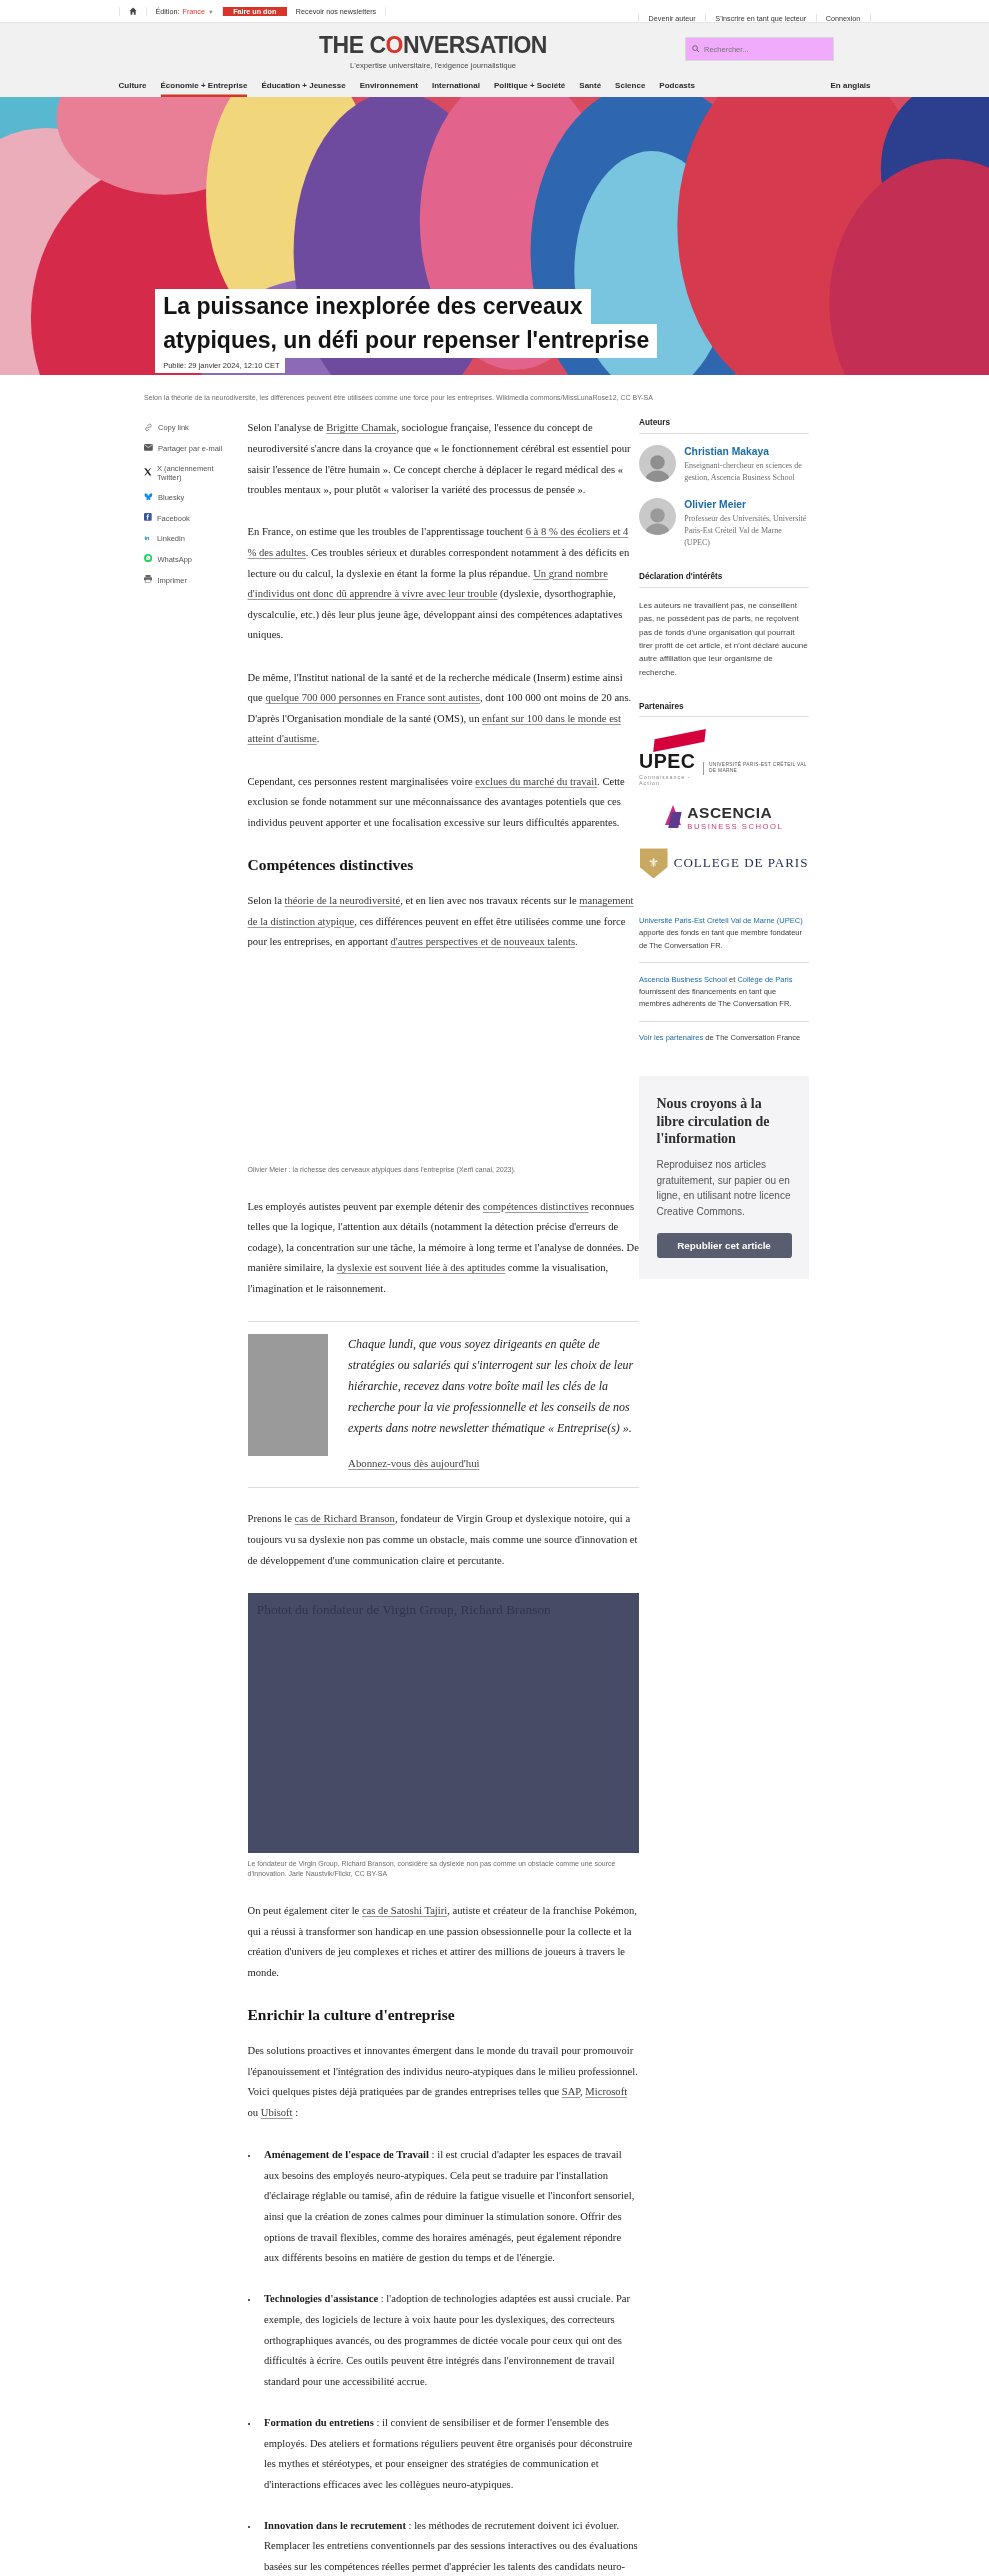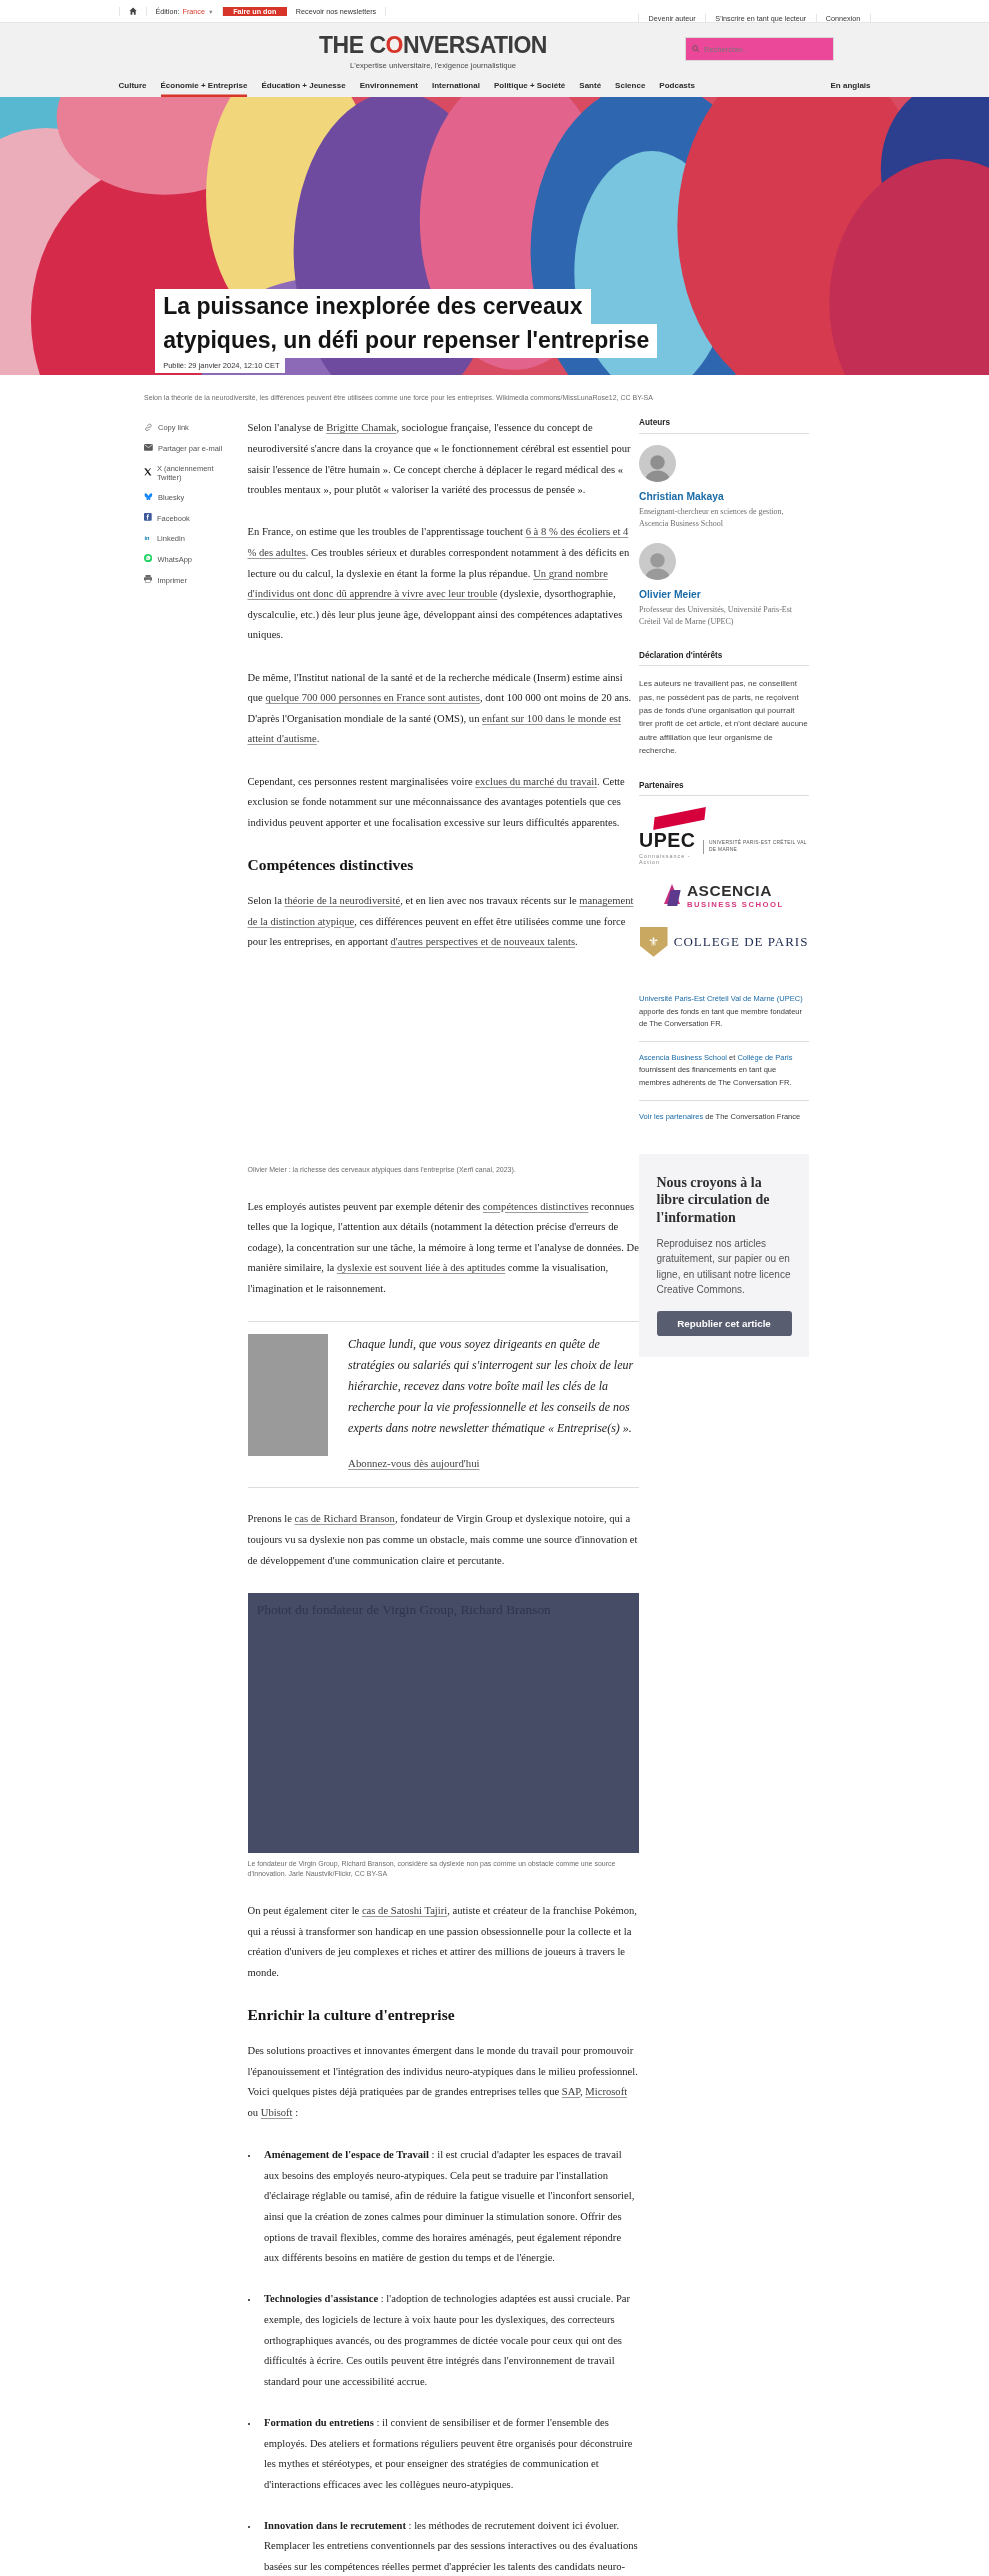--- a/index.html
+++ b/index.html
@@ -20,21 +20,21 @@
   .tb-right { margin-left:auto; display:flex; align-items:flex-end; }
   .tb-right a { display:flex; align-items:center; padding:0 9.3px; font-size:7.2px; color:#333; border-left:0.5px solid #e5e5e5; }
   .tb-right a:last-child { border-right:0.5px solid #e5e5e5; }
 
   
   .masthead { background:#f1f1f1; position:relative; padding-top:11.3px; }
   .logo-wrap { position:absolute; left:232px; top:9.3px; width:402px; text-align:center; }
   .logo { font-size:23px; font-weight:bold; letter-spacing:-0.5px; color:#3c3c3c; font-family:"Liberation Sans", sans-serif; }
   .logo .logo-o { color:#d8352a; }
   .tagline { font-size:7.7px; color:#4a4a4a; margin-top:2.1px; }
-  .search-box { position:absolute; right:155px; top:14.4px; width:149px; height:24px; background:#ec4899; border:0.5px solid #d8d8d8; display:flex; align-items:center; padding:0 6.2px; gap:4.1px; }
+  .search-box { position:absolute; right:155px; top:14.4px; width:149px; height:24px; background:#f0abfc; border:0.5px solid #d8d8d8; display:flex; align-items:center; padding:0 6.2px; gap:4.1px; }
   .search-box input { border:0; outline:0; font-size:7.5px; color:#333; width:100%; background:transparent; font-family:"Liberation Sans", sans-serif; }
   .mast-nav { width:752px; margin:0 auto; padding-top:47px; display:flex; align-items:flex-end; gap:14px; }
   .mast-nav a { font-size:8px; font-weight:bold; color:#2b2b2b; padding-bottom:7.2px; white-space:nowrap; }
   .mast-nav a.active { box-shadow:inset 0 -2.6px 0 #d8352a; }
   .mast-nav .en { margin-left:auto; }
 
   
   .hero { position:relative; height:278px; overflow:hidden; }
   .hero svg { position:absolute; inset:0; width:100%; height:100%; }
   .hero-text { position:absolute; left:155px; top:192px; }
@@ -63,40 +63,40 @@
   .img-missing { height:260px; background:#474c66; padding:7.2px 9.3px; margin-bottom:6.2px; }
   .img-missing span { color:#2e3450; font-size:13.4px; font-family:"Liberation Serif", serif; }
   article ul { margin:0 0 21.6px 11.3px; }
   article li { margin-bottom:20.6px; padding-left:5.2px; }
   article li::marker { color:#1d1d1d; font-size:8.2px; }
   article li b { font-weight:bold; }
 
   
   aside { font-family:"Liberation Sans", sans-serif; }
   .sb-h { font-size:8.2px; font-weight:bold; color:#1f1f1f; padding-bottom:5.2px; border-bottom:0.5px solid #dcdcdc; margin-bottom:11.3px; }
-  .author { display:flex; gap:8.2px; margin-bottom:13.4px;flex-direction:column; }
+  .author { display:flex; gap:8.2px; margin-bottom:13.4px; }
   .avatar { width:37px; height:37px; border-radius:50%; background:#c9c9c9; overflow:hidden; flex:0 0 auto; display:flex; align-items:flex-end; justify-content:center; }
   .author-name { color:#1b6ba8; font-weight:bold; font-size:10.3px; line-height:13.4px; margin-bottom:2.1px; display:block; }
   .author-role { color:#6e6e6e; font-size:8px; line-height:12px;font-family:Liberation Serif, serif; }
   .sb-block { margin-top:23px; }
   .decl { font-size:8px; line-height:13.4px; color:#444; }
   .partner-logos { display:flex; flex-direction:column; align-items:center; gap:17.5px; padding:5.2px 0 3.1px 0; }
   .upec { text-align:left; }
   .upec-swoosh { width:49px; height:13.4px; background:#d6003c; transform:skew(-18deg) rotate(-12deg); margin-left:15.5px; margin-bottom:3.1px; }
   .upec-row { display:flex; align-items:center; gap:5.2px; }
   .upec-name { font-size:19.6px; font-weight:bold; color:#1a1a1a; letter-spacing:0.5px; }
   .upec-sub { font-size:5.4px; color:#888; letter-spacing:1px; margin-top:1px; }
   .upec-right { border-left:0.5px solid #999; padding-left:5.2px; font-size:4.9px; color:#555; line-height:6.7px; letter-spacing:0.3px; }
   .ascencia { display:flex; align-items:center; gap:5.2px; }
   .asc-mark { width:17.5px; height:24px; position:relative; }
   .asc-mark i { position:absolute; display:block; }
   .asc-a { left:0; top:0; width:0; height:0; border-left:8.8px solid transparent; border-right:8.8px solid transparent; border-bottom:20.6px solid #c5317e; }
   .asc-b { left:5.2px; top:6.2px; width:10.3px; height:15.5px; background:#5d3a8e; transform:skew(-12deg); }
   .asc-text b { display:block; font-size:15.5px; color:#2f2f2f; letter-spacing:0.5px; }
-  .asc-text span { display:block; font-size:7.7px; color:#d6367f; font-weight:bold; letter-spacing:1.5px; }
+  .asc-text span { display:block; font-size:7.7px; color:#d6367f; font-weight:normal; letter-spacing:1.5px; }
   .cdp { display:flex; align-items:center; gap:6.2px; }
   .cdp-shield { width:28px; height:30px; background:#c9a961; clip-path:polygon(0 0,100% 0,100% 62%,50% 100%,0 62%); display:flex; align-items:center; justify-content:center; color:#fff; font-size:12.4px; font-family:"Liberation Serif", serif; }
   .cdp-name { font-family:"Liberation Serif", serif; color:#1d2a52; font-size:13px; line-height:14px; letter-spacing:1px; }
   .fund { border-top:0.5px solid #dcdcdc; padding:10.3px 0; font-size:7.5px; line-height:12.4px; color:#3a3a3a; }
   .fund:first-of-type { border-top:0; }
   .fund a, .blue { color:#1b6ba8; }
   .republish { margin-top:20.6px; background:#f4f4f6; padding:19.6px 17.5px 20.6px 17.5px; }
   .republish h3 { font-family:"Liberation Serif", serif; font-size:14px; line-height:17.5px; color:#2f2f2f; margin-bottom:9.3px; }
   .republish p { font-size:10px; line-height:15.5px; color:#555; margin-bottom:13.4px; }
   .republish button { display:block; width:100%; background:#585d70; border:0; border-radius:3.1px; color:#fff; font-size:9.8px; font-weight:bold; padding:7.2px 0; font-family:"Liberation Sans", sans-serif; cursor:pointer; }

